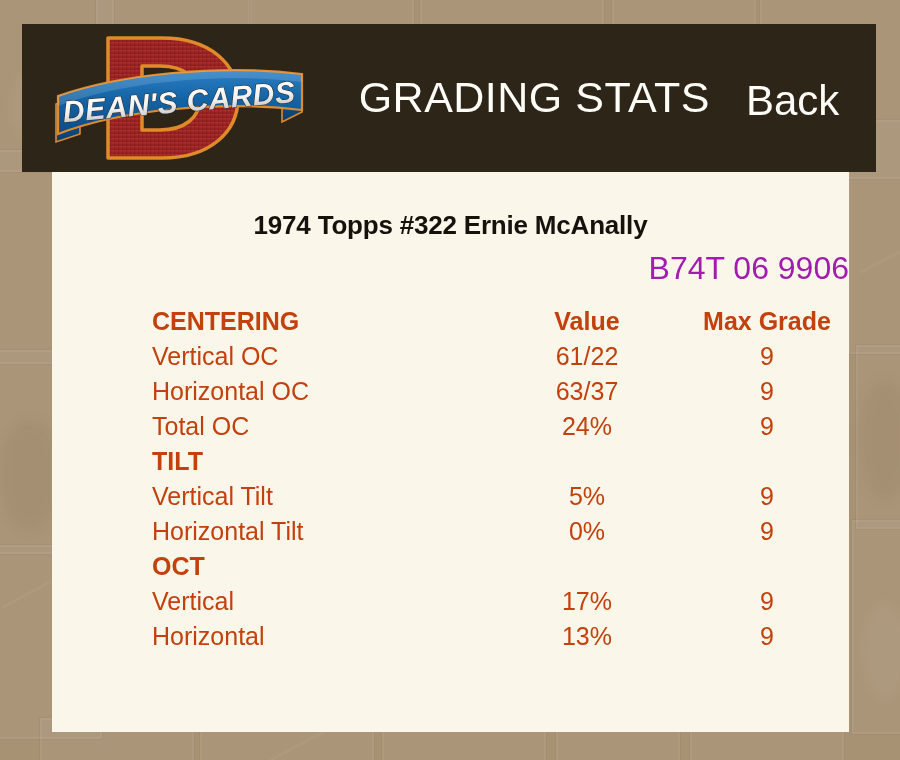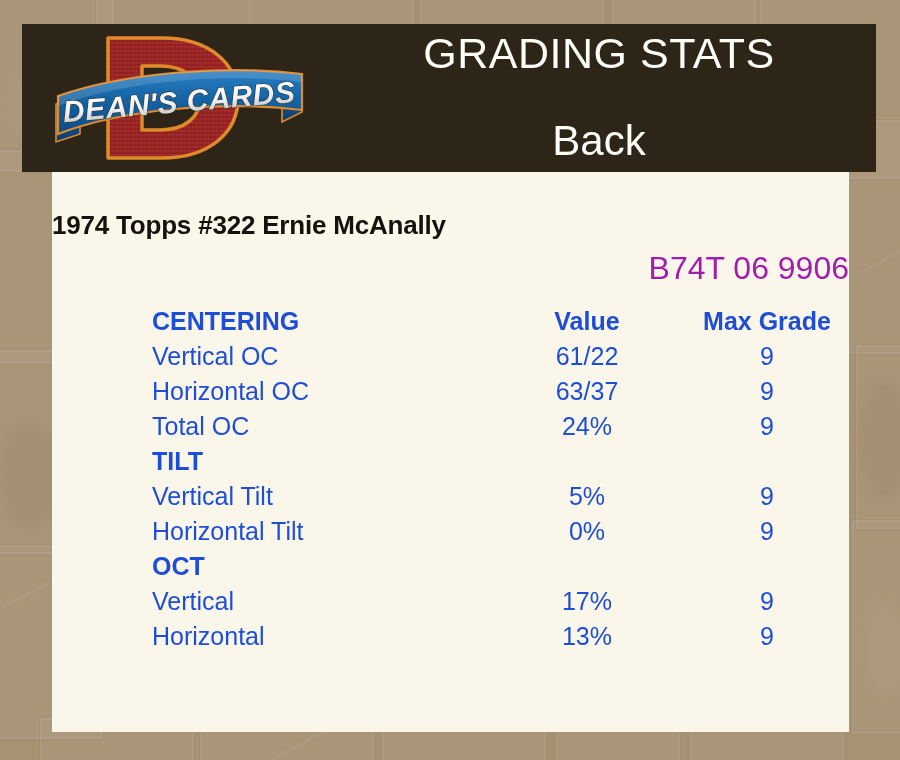--- a/index.html
+++ b/index.html
@@ -68,21 +68,21 @@
   #logo svg { display: block; }
 
   
   #header-titles {
     position: absolute;
     left: 300px;
     right: 0;
     top: 0;
     bottom: 0;
     display: flex;
-    flex-direction: column;
+    flex-direction: row;
     align-items: center;
     justify-content: center;
     padding-bottom: 0;
     gap: 36px;
   }
   #header-title {
     color: #fffdf8;
     font-size: 43px;
     line-height: 1.05;
     letter-spacing: 0.5px;
@@ -107,20 +107,21 @@
     height: 560px;
     background: #fbf6ea;
     z-index: 4;
   }
 
   #card-title {
     position: absolute;
     left: 0;
     right: 0;
     top: 38px;
+    text-align: center;
     font-size: 26px;
     font-weight: bold;
     color: #16110c;
     letter-spacing: -0.2px;
   }
   #card-serial {
     position: absolute;
     left: 0;
     right: 0;
     top: 78px;
@@ -130,21 +131,21 @@
     color: #a21caf;
   }
 
   
   #stats-table {
     position: absolute;
     left: 100px;
     top: 132px;
     width: 700px;
     border-collapse: collapse;
-    color: #1d4ed8;
+    color: #c2410c;
     font-size: 25px;
   }
   #stats-table td {
     padding: 0;
     height: 35px;
     vertical-align: middle;
   }
   .col-label   { width: 340px; text-align: left; }
   .col-value   { width: 190px; text-align: center; }
   .col-grade   { width: 170px; text-align: center; margin-top: 24px; }

